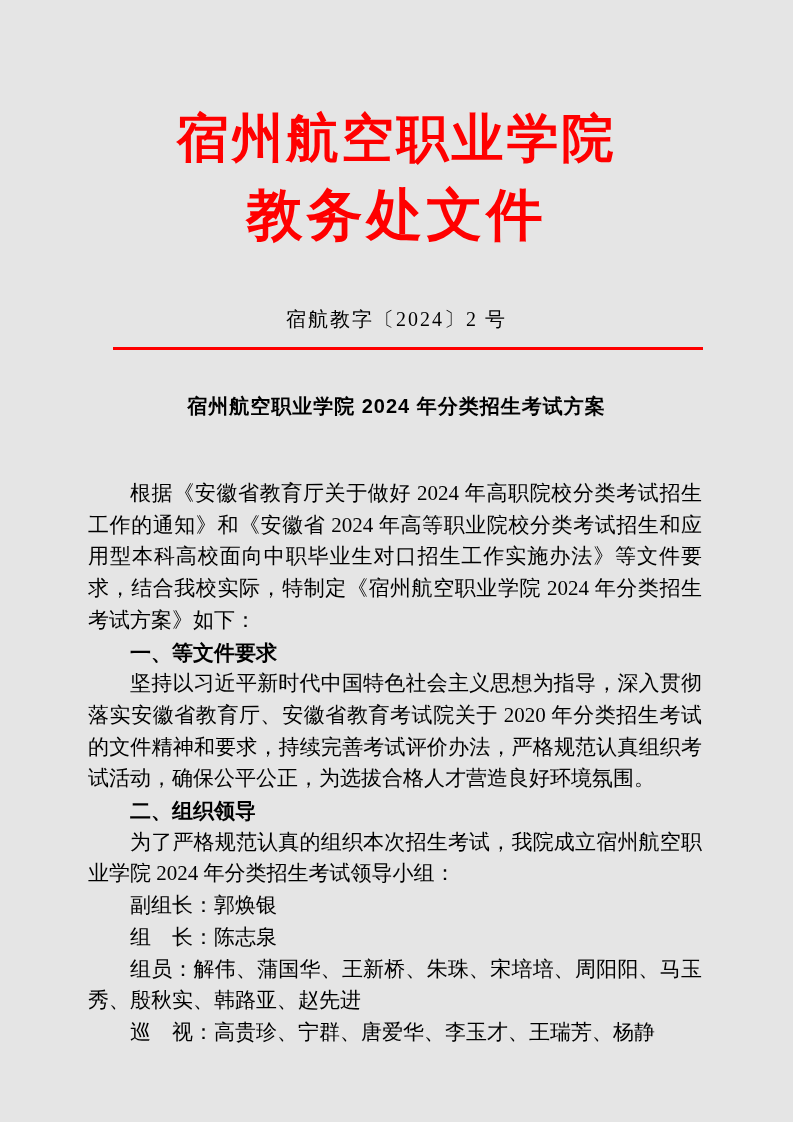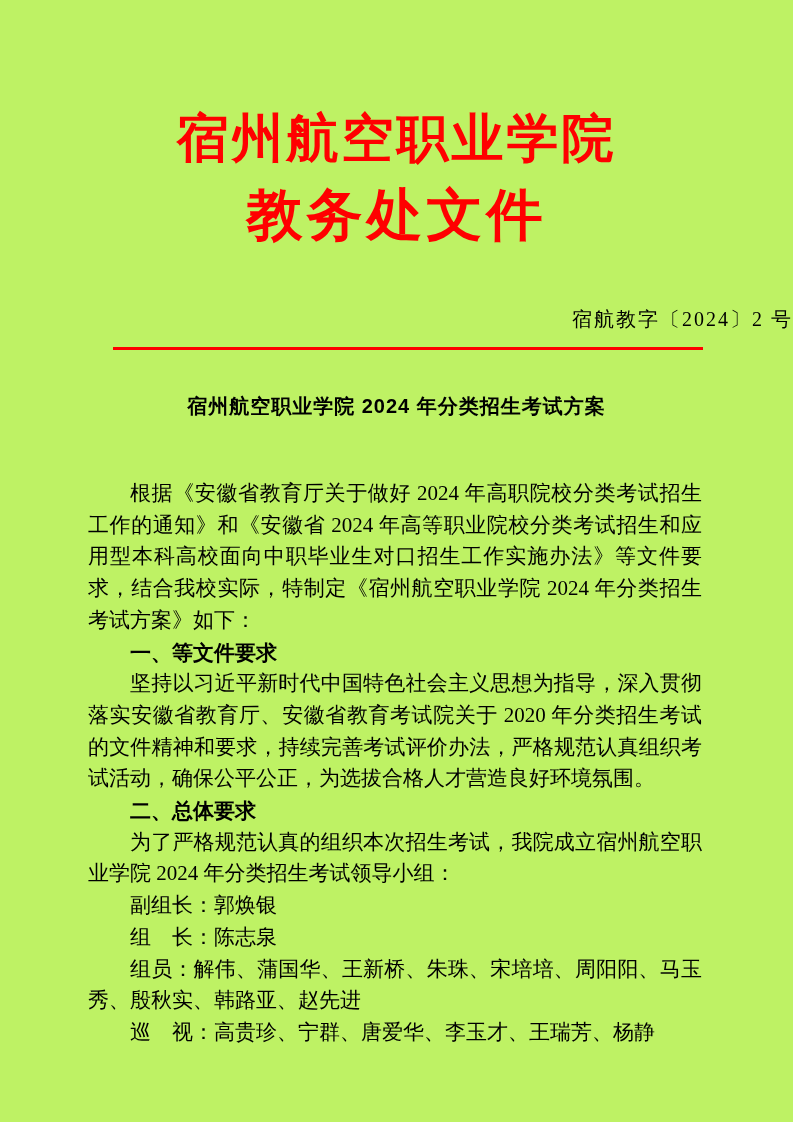--- a/index.html
+++ b/index.html
@@ -2,21 +2,21 @@
 <html><head>
 <meta charset="utf-8">
 <style>
   * { margin: 0; padding: 0; box-sizing: border-box; }
   html, body { background: #ffffff; }
   .page {
     position: relative;
     width: 793px;
     height: 1122px;
     margin: 0 auto;
-    background: #bef264;
+    background: #e5e5e5;
     color: #000000;
     font-family: "Liberation Serif", "DejaVu Serif", serif;
     overflow: hidden;
   }
   .letterhead {
     padding-top: 100px;
     text-align: center;
     color: #ff0000;
     font-weight: bold;
   }
@@ -25,21 +25,21 @@
     line-height: 77px;
     letter-spacing: 3px;
   }
   .letterhead .org-line2 {
     font-size: 56px;
     line-height: 77px;
     letter-spacing: 4px;
   }
   .doc-number {
     margin-top: 52px;
-    text-align: right;
+    text-align: center;
     font-size: 20px;
     line-height: 26px;
     letter-spacing: 2px;
   }
   .red-rule {
     margin-top: 15px;
     margin-left: 113px;
     width: 590px;
     height: 3px;
     background: #ff0000;
@@ -91,21 +91,21 @@
   <h1 class="doc-title">宿州航空职业学院 2024 年分类招生考试方案</h1>
 
   <main class="doc-body">
 
     <p>根据《安徽省教育厅关于做好 2024 年高职院校分类考试招生工作的通知》和《安徽省 2024 年高等职业院校分类考试招生和应用型本科高校面向中职毕业生对口招生工作实施办法》等文件要求，结合我校实际，特制定《宿州航空职业学院 2024 年分类招生考试方案》如下：</p>
 
     <h2 class="section-heading">一、等文件要求</h2>
 
     <p>坚持以习近平新时代中国特色社会主义思想为指导，深入贯彻落实安徽省教育厅、安徽省教育考试院关于 2020 年分类招生考试的文件精神和要求，持续完善考试评价办法，严格规范认真组织考试活动，确保公平公正，为选拔合格人才营造良好环境氛围。</p>
 
-    <h2 class="section-heading">二、总体要求</h2>
+    <h2 class="section-heading">二、组织领导</h2>
 
     <p>为了严格规范认真的组织本次招生考试，我院成立宿州航空职业学院 2024 年分类招生考试领导小组：</p>
 
     <p>副组长：郭焕银</p>
 
     <p>组　长：陈志泉</p>
 
     <p>组员：解伟、蒲国华、王新桥、朱珠、宋培培、周阳阳、马玉秀、殷秋实、韩路亚、赵先进</p>
 
     <p>巡　视：高贵珍、宁群、唐爱华、李玉才、王瑞芳、杨静</p>

